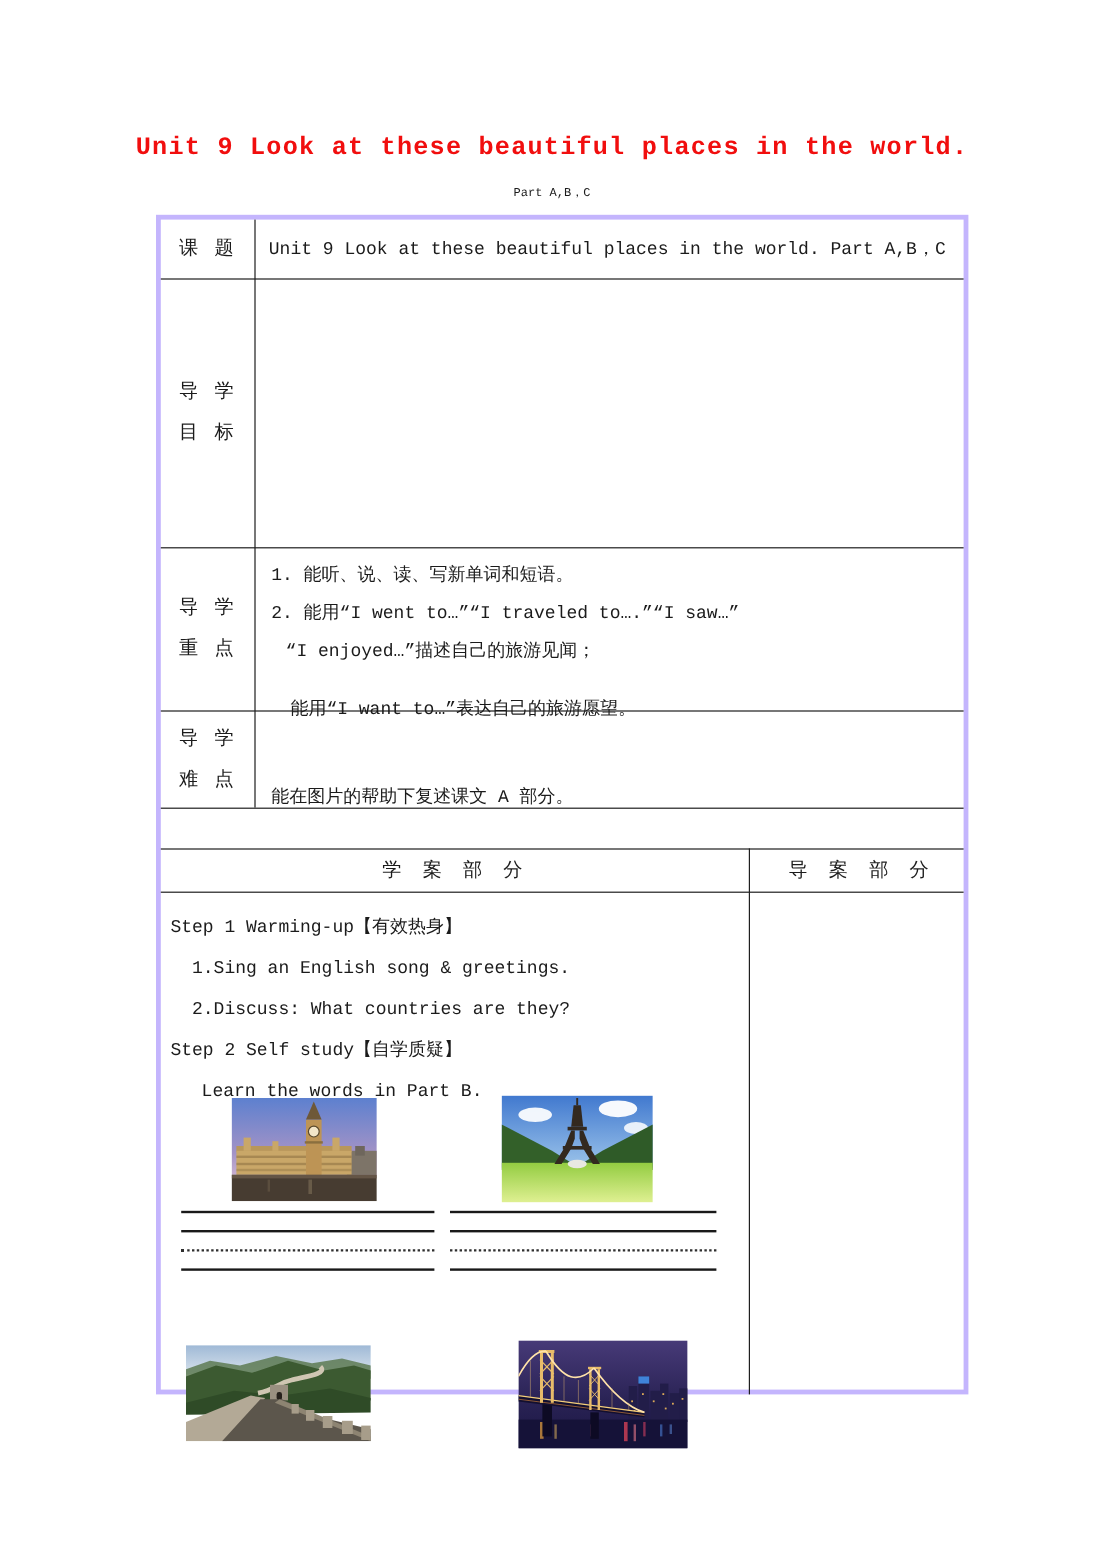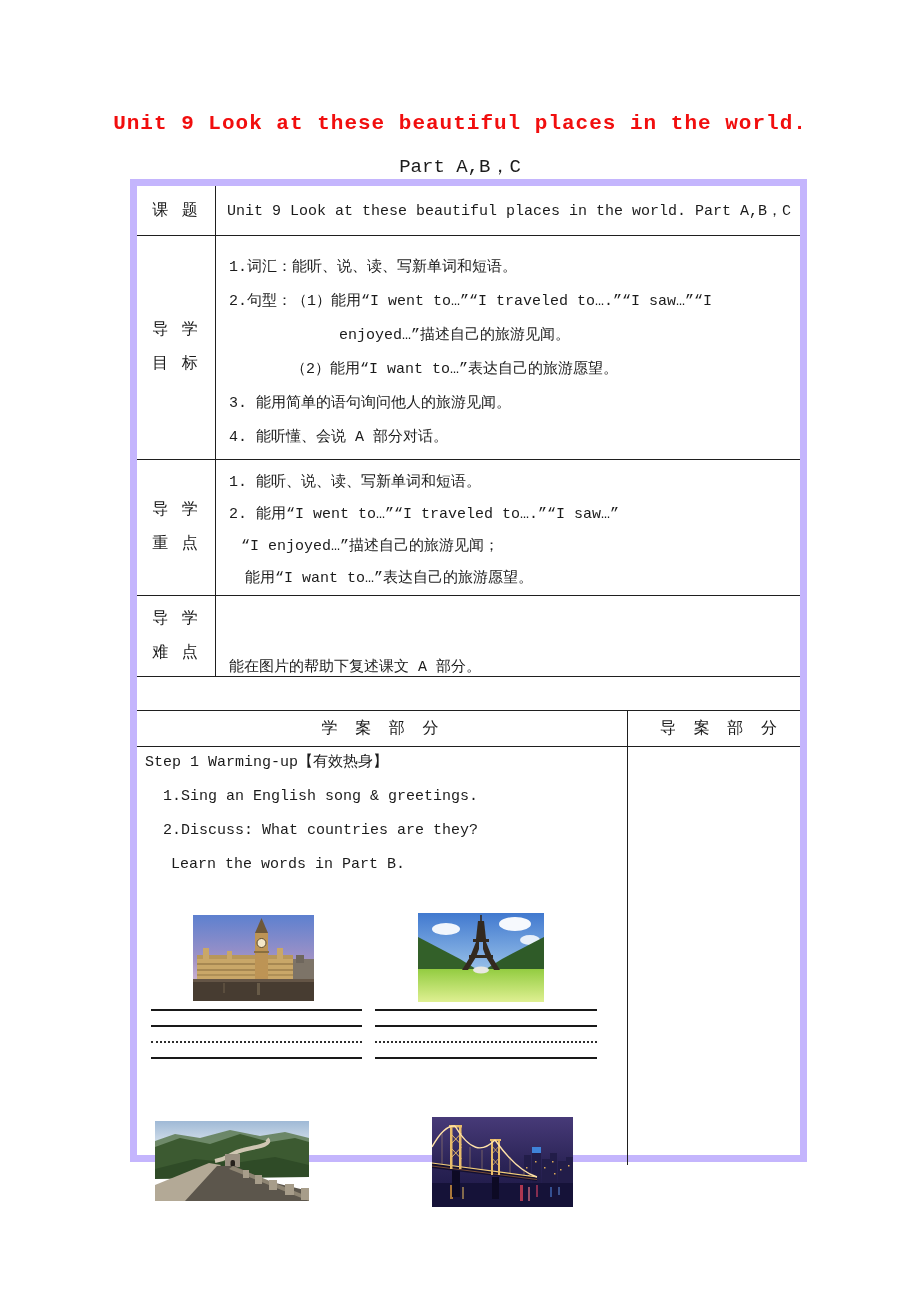--- a/index.html
+++ b/index.html
@@ -6,36 +6,36 @@
   #page{
     position:relative;width:920px;height:1302px;background:#ffffff;overflow:hidden;
     font-family:"Liberation Mono","DejaVu Sans Mono",monospace;color:#1b1b1b;
   }
   .doc-title{
     position:absolute;left:0;top:112px;width:920px;text-align:center;
     font-size:21px;font-weight:bold;color:#f10e0e;letter-spacing:1px;
   }
   .doc-subtitle{
     position:absolute;left:0;top:153px;width:920px;text-align:center;
-    font-size:19px;color:#1b1b1b;
+    font-size:10px;color:#1b1b1b;
   }
   
-  .tbl{position:absolute;left:130px;top:179px;width:677px;height:983px;border:7px solid #c4b5fd;box-sizing:border-box;}
+  .tbl{position:absolute;left:130px;top:179px;width:677px;height:983px;border:4px solid #c4b5fd;box-sizing:border-box;}
   .hline{position:absolute;left:0;width:100%;border-top:1.5px solid #1f1f1f;}
   .vline{position:absolute;border-left:1.5px solid #1f1f1f;}
   .cell{position:absolute;box-sizing:border-box;font-size:15px;}
   .label-cell{display:flex;flex-direction:column;align-items:center;justify-content:center;font-size:16px;letter-spacing:2px;}
   .label-cell span{line-height:34px;}
   .center-cell{display:flex;align-items:center;justify-content:center;font-size:16px;letter-spacing:4px;}
   .line{line-height:34px;white-space:nowrap;}
   .line32{line-height:32px;white-space:nowrap;}
   .ind110{padding-left:110px;}
   .ind62{padding-left:62px;}
   .ind12{padding-left:12px;}
-  .ind16{padding-left:16px;}
+  .ind16{padding-left:16px;margin-top:16px;}
   .step-line{line-height:34px;white-space:nowrap;font-size:15px;}
   .pl8{padding-left:8px;}
   .pl26{padding-left:26px;}
   .pl34{padding-left:34px;}
   
   .photo{position:absolute;}
   .photo svg{display:block;width:100%;height:100%;}
   
   .wlines{position:absolute;}
   .wl{position:absolute;left:0;width:100%;}
@@ -66,28 +66,20 @@
       <span>课  题</span>
     </div>
     <div class="cell" style="left:78px;top:0;width:599px;height:49px;display:flex;align-items:center;padding-left:12px">
       <span style="white-space:nowrap">Unit 9 Look at these beautiful places in the world.  Part A,B，C</span>
     </div>
 
     <div class="cell label-cell" style="left:0;top:49px;width:78px;height:224px">
       <span>导 学</span>
       <span>目 标</span>
     </div>
-    <div class="cell" style="left:78px;top:49px;width:599px;height:224px;padding:16px 4px 0 14px">
-      <div class="line">1.词汇：能听、说、读、写新单词和短语。</div>
-      <div class="line">2.句型：（1）能用“I went to…”“I traveled to….”“I saw…”“I</div>
-      <div class="line ind110">enjoyed…”描述自己的旅游见闻。</div>
-      <div class="line ind62">（2）能用“I want to…”表达自己的旅游愿望。</div>
-      <div class="line">3. 能用简单的语句询问他人的旅游见闻。</div>
-      <div class="line">4. 能听懂、会说 A 部分对话。</div>
-    </div>
 
     <div class="cell label-cell" style="left:0;top:273px;width:78px;height:136px">
       <span>导 学</span>
       <span>重 点</span>
     </div>
     <div class="cell" style="left:78px;top:273px;width:599px;height:136px;padding:8px 4px 0 14px">
       <div class="line32">1. 能听、说、读、写新单词和短语。</div>
       <div class="line32">2. 能用“I went to…”“I traveled to….”“I saw…”</div>
       <div class="line32 ind12">“I enjoyed…”描述自己的旅游见闻；</div>
       <div class="line32 ind16">能用“I want to…”表达自己的旅游愿望。</div>
@@ -102,24 +94,25 @@
     </div>
 
 
     <div class="cell center-cell" style="left:0;top:524px;width:490px;height:36px">
       <span>学 案 部 分</span>
     </div>
     <div class="cell center-cell" style="left:490px;top:524px;width:187px;height:36px">
       <span>导 案 部 分</span>
     </div>
 
-    <div class="cell" style="left:0;top:560px;width:490px;height:419px;">
+    <div class="cell" style="left:0;top:560px;width:490px;height:419px;padding-top:14px">
       <div class="step-line pl8">Step 1  Warming-up【有效热身】</div>
       <div class="step-line pl26">1.Sing an English song &amp; greetings.</div>
       <div class="step-line pl26">2.Discuss: What countries are they?</div>
+      <div class="step-line pl8">Step 2  Self study【自学质疑】</div>
       <div class="step-line pl34">Learn the words in Part B.</div>
     </div>
 
     <div class="cell" style="left:490px;top:560px;width:187px;height:419px"></div>
   </div>
 
   <div class="photo" style="left:193px;top:915px;width:121px;height:86px" aria-label="Big Ben and Houses of Parliament, London">
     <svg viewBox="0 0 121 86" preserveAspectRatio="none">
       <defs>
         <linearGradient id="bbsky" x1="0" y1="0" x2="0" y2="1">

